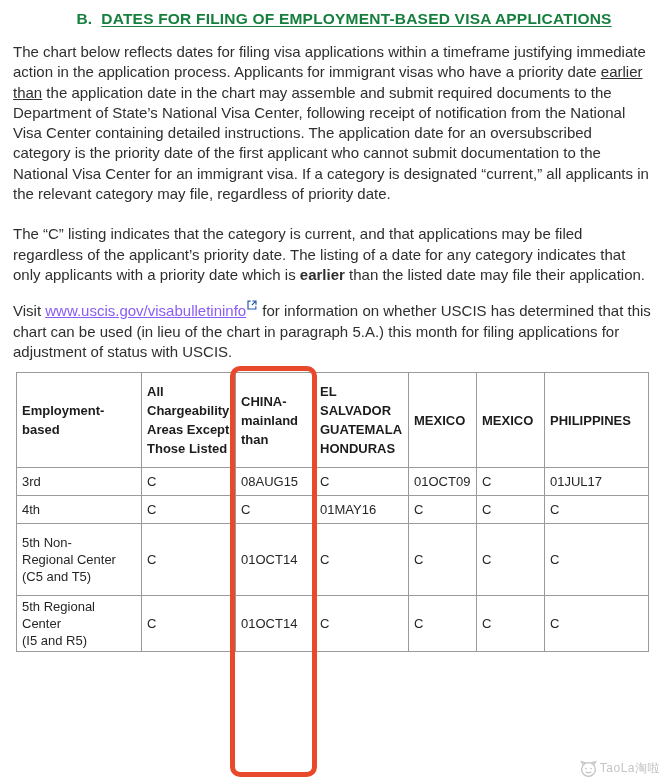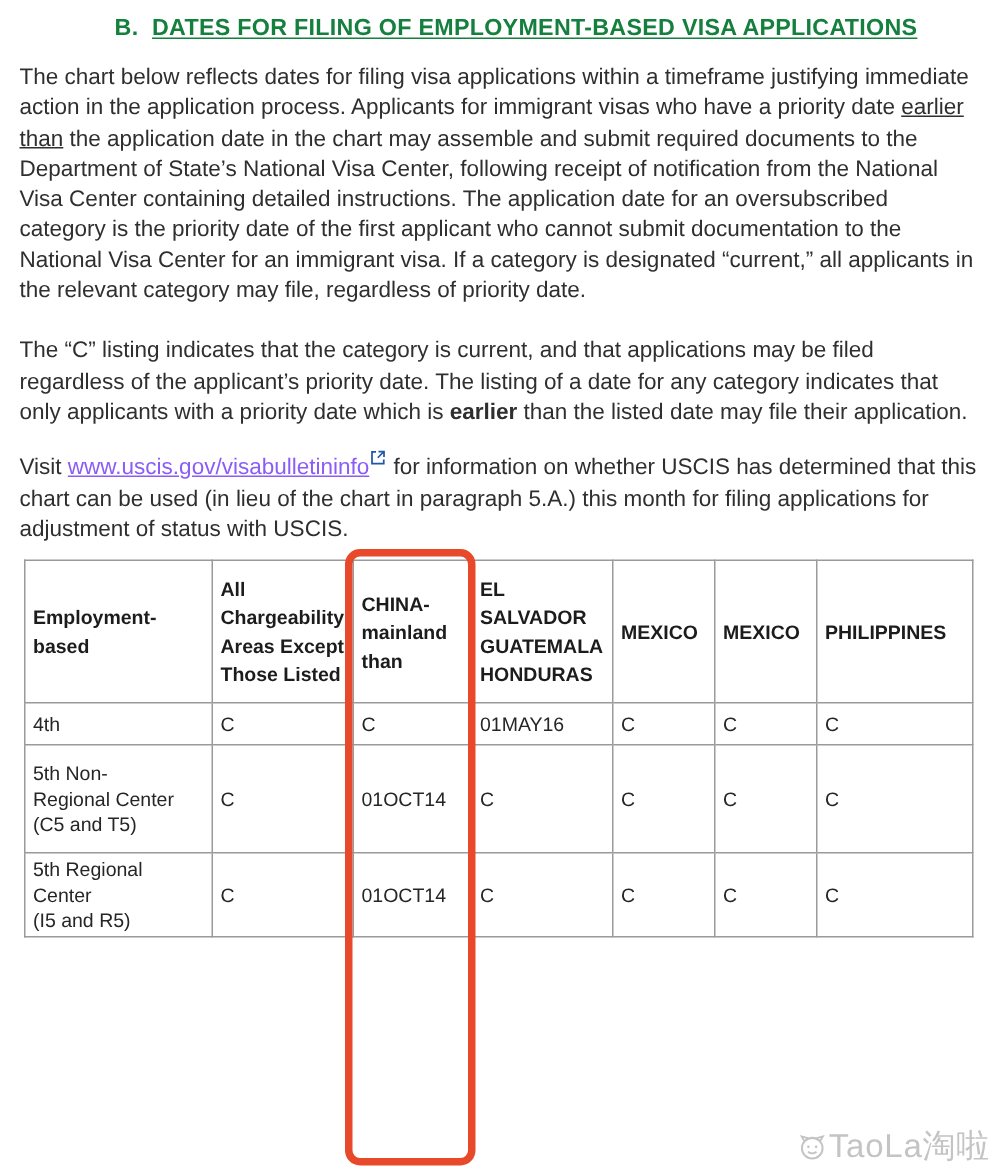--- a/index.html
+++ b/index.html
@@ -39,21 +39,21 @@
   tr.rh-m { height: 48px; }
   tr.rh-l { height: 72px; margin-left: 10px; }
   .china-highlight {
     position: absolute; left: 230px; top: 366px; width: 87px; height: 411px;
     border: 5px solid #e8492a; border-radius: 10px; box-sizing: border-box;
     pointer-events: none; z-index: 5;
   }
   .watermark {
     position: absolute; right: 4px; bottom: 1px; z-index: 6;
     display: flex; align-items: center; gap: 1px;
-    color: #c4c4c4; font-size: 22px; letter-spacing: 0.5px;
+    color: #c4c4c4; font-size: 12px; letter-spacing: 0.5px;
   }
   .wm-icon { line-height: 0; }
 </style>
 </head>
 <body>
 
 <div class="heading">
   <span class="prefix">B.</span><span class="title-text">DATES FOR FILING OF EMPLOYMENT-BASED VISA APPLICATIONS</span>
 </div>
 
@@ -84,20 +84,29 @@
   </colgroup>
   <tbody>
       <tr class="rh-h">
     <th>Employment-based</th>
     <th>All Chargeability Areas Except Those Listed</th>
     <th>CHINA-mainland than</th>
     <th>EL SALVADOR GUATEMALA HONDURAS</th>
     <th>MEXICO</th>
     <th>MEXICO</th>
     <th>PHILIPPINES</th>
+  </tr>
+  <tr class="rh-s">
+    <td class="label">3rd</td>
+    <td>C</td>
+    <td>08AUG15</td>
+    <td>C</td>
+    <td>01OCT09</td>
+    <td>C</td>
+    <td>01JUL17</td>
   </tr>
   <tr class="rh-s">
     <td class="label">4th</td>
     <td>C</td>
     <td>C</td>
     <td>01MAY16</td>
     <td>C</td>
     <td>C</td>
     <td>C</td>
   </tr>

